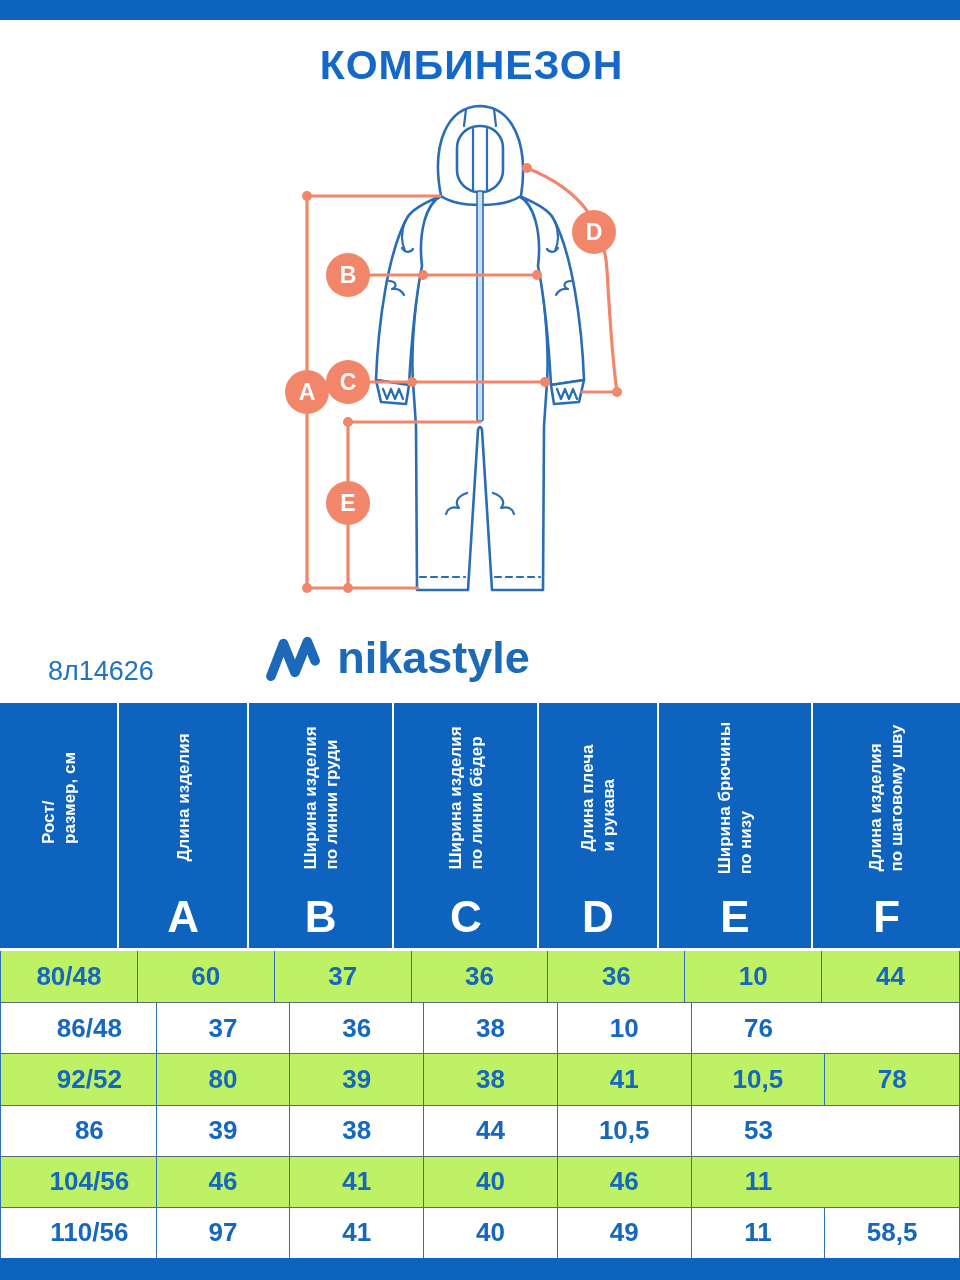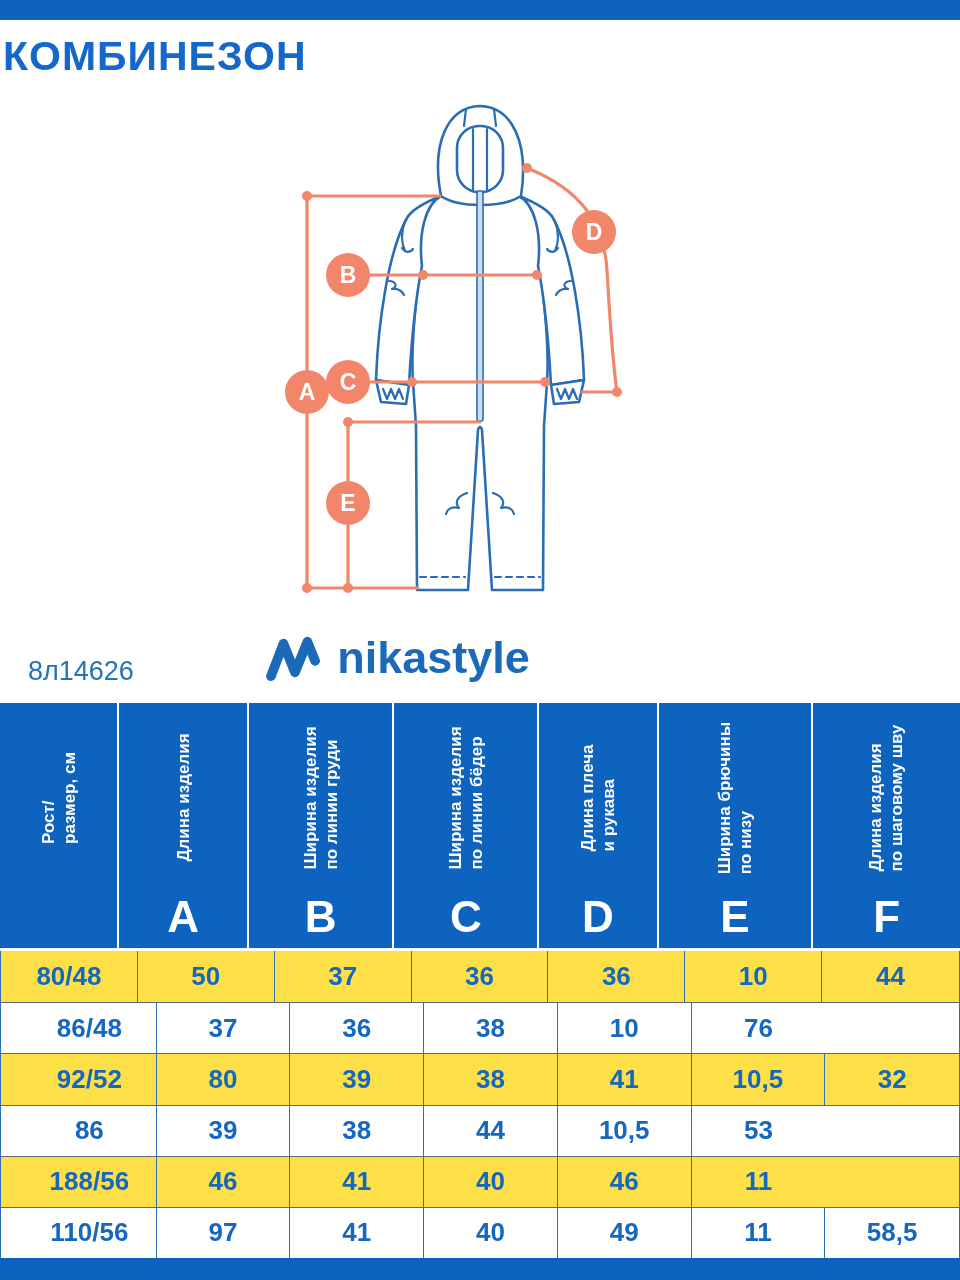--- a/index.html
+++ b/index.html
@@ -7,36 +7,36 @@
     width:960px; height:1280px; position:relative; overflow:hidden;
     background:#ffffff; font-family:"Liberation Sans", sans-serif;
   }
   .topbar, .bottombar {
     position:absolute; left:0; width:960px; background:#0d63bd;
   }
   .topbar { top:0; height:20px; }
   .bottombar { top:1258px; height:22px; }
 
   .title {
-    position:absolute; top:30px; left:0; width:919px; margin:3px;
-    font-size:41px; font-weight:bold; letter-spacing:1px;
+    position:absolute; top:30px; left:0; width:919px; margin:12px;
+    text-align:center; font-size:41px; font-weight:bold; letter-spacing:1px;
     color:#1368c9;
   }
 
   .diagram { position:absolute; left:260px; top:90px; width:440px; height:540px; }
 
   .logo {
     position:absolute; top:630px; left:0; width:795px; height:56px;
     display:flex; align-items:center; justify-content:center; gap:14px;
   }
   .logo-mark { width:58px; height:48px; }
   .logo-text { font-size:45px; font-weight:bold; color:#1b69b8; letter-spacing:0px; }
 
   .article {
-    position:absolute; top:656px; left:28px;
+    position:absolute; top:656px; left:48px;
     font-size:27px; color:#2173be;
   }
 
   .size-table {
     position:absolute; top:703px; left:0; width:960px; height:555px;
   }
   .thead {
     display:grid; grid-template-columns:repeat(7,1fr);
     height:248px; background:#0d63bd; box-sizing:border-box;
     border-bottom:3px solid #ffffff;
@@ -58,21 +58,21 @@
     height:56px; display:flex; align-items:flex-end; justify-content:center;
     color:#ffffff; font-weight:bold; font-size:44px; line-height:50px;
     padding-bottom:6px; box-sizing:border-box;
   }
   .tbody { display:grid; grid-template-rows:repeat(6,1fr); height:307px; }
   .trow {
     display:grid; grid-template-columns:repeat(7,1fr); box-sizing:border-box;
     border-left:1.4px solid #2e6fb5; border-right:1.4px solid #2e6fb5;
   }
   .trow + .trow { border-top:1.4px solid #5a6a79;padding-left:22px; }
-  .trow.alt { background:#fde047; }
+  .trow.alt { background:#bef264; }
   .td {
     display:flex; align-items:center; justify-content:center;
     font-size:26px; font-weight:bold; color:#1567bf;
     border-right:1.4px solid #2e6fb5; box-sizing:border-box;
   }
   .td:last-child { border-right:none; }
 
   
   .g-fill { fill:#ffffff; stroke:#2a6db5; stroke-width:2.6; stroke-linecap:round; stroke-linejoin:round; }
   .g-line { fill:none; stroke:#2a6db5; stroke-width:2.2; stroke-linecap:round; stroke-linejoin:round; }
@@ -229,21 +229,21 @@
             <span>по шаговому шву</span>
           </div>
         </div>
       <div class="th-letter">F</div>
     </div>
   </div>
 
   <div class="tbody">
     <div class="trow alt">
       <div class="td">80/48</div>
-      <div class="td">50</div>
+      <div class="td">60</div>
       <div class="td">37</div>
       <div class="td">36</div>
       <div class="td">36</div>
       <div class="td">10</div>
       <div class="td">44</div>
     </div>
     <div class="trow">
       <div class="td">86/48</div>
       <div class="td">37</div>
       <div class="td">36</div>
@@ -251,32 +251,32 @@
       <div class="td">10</div>
       <div class="td">76</div>
     </div>
     <div class="trow alt">
       <div class="td">92/52</div>
       <div class="td">80</div>
       <div class="td">39</div>
       <div class="td">38</div>
       <div class="td">41</div>
       <div class="td">10,5</div>
-      <div class="td">32</div>
+      <div class="td">78</div>
     </div>
     <div class="trow">
       <div class="td">86</div>
       <div class="td">39</div>
       <div class="td">38</div>
       <div class="td">44</div>
       <div class="td">10,5</div>
       <div class="td">53</div>
     </div>
     <div class="trow alt">
-      <div class="td">188/56</div>
+      <div class="td">104/56</div>
       <div class="td">46</div>
       <div class="td">41</div>
       <div class="td">40</div>
       <div class="td">46</div>
       <div class="td">11</div>
     </div>
     <div class="trow">
       <div class="td">110/56</div>
       <div class="td">97</div>
       <div class="td">41</div>

